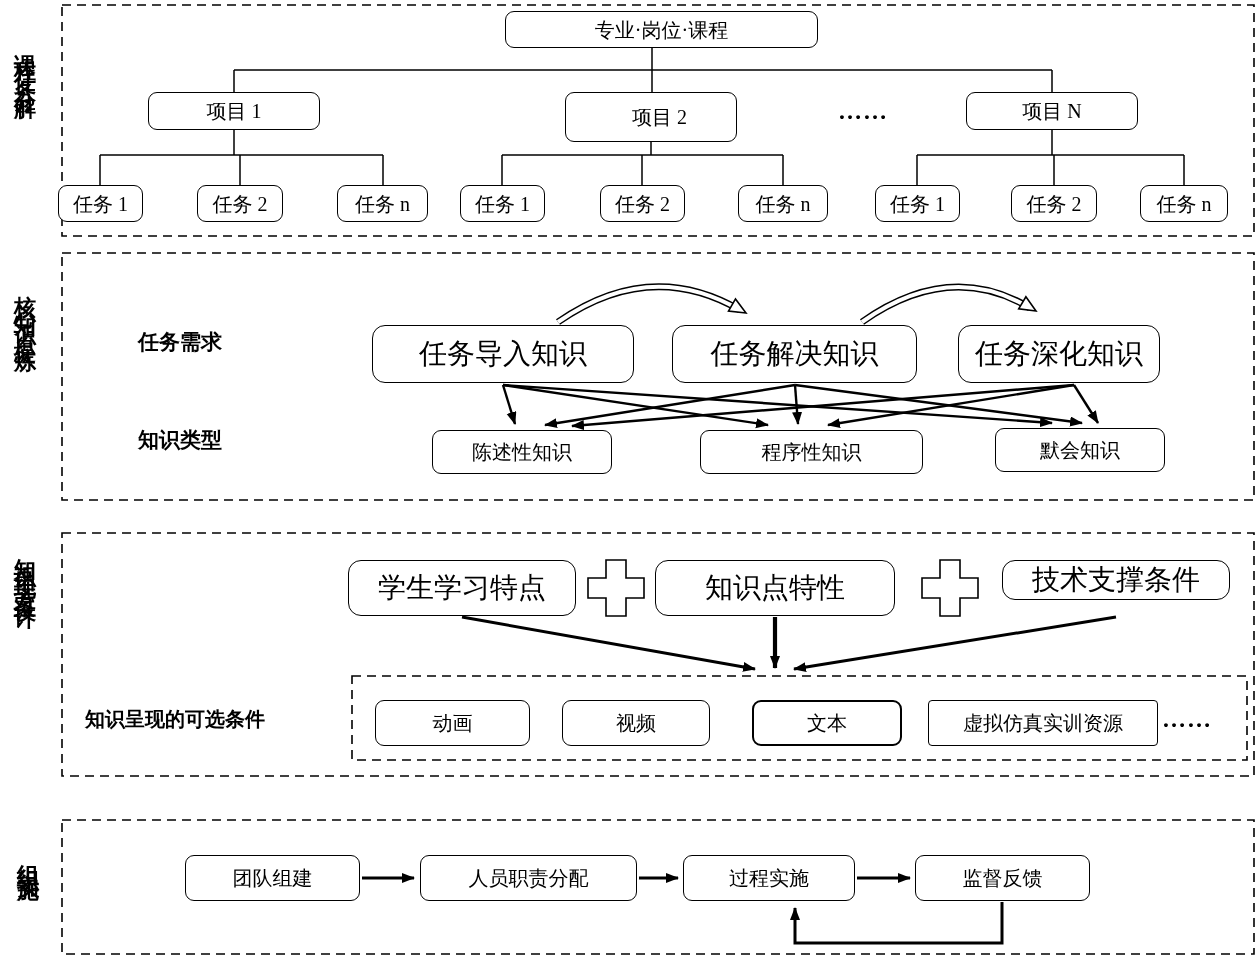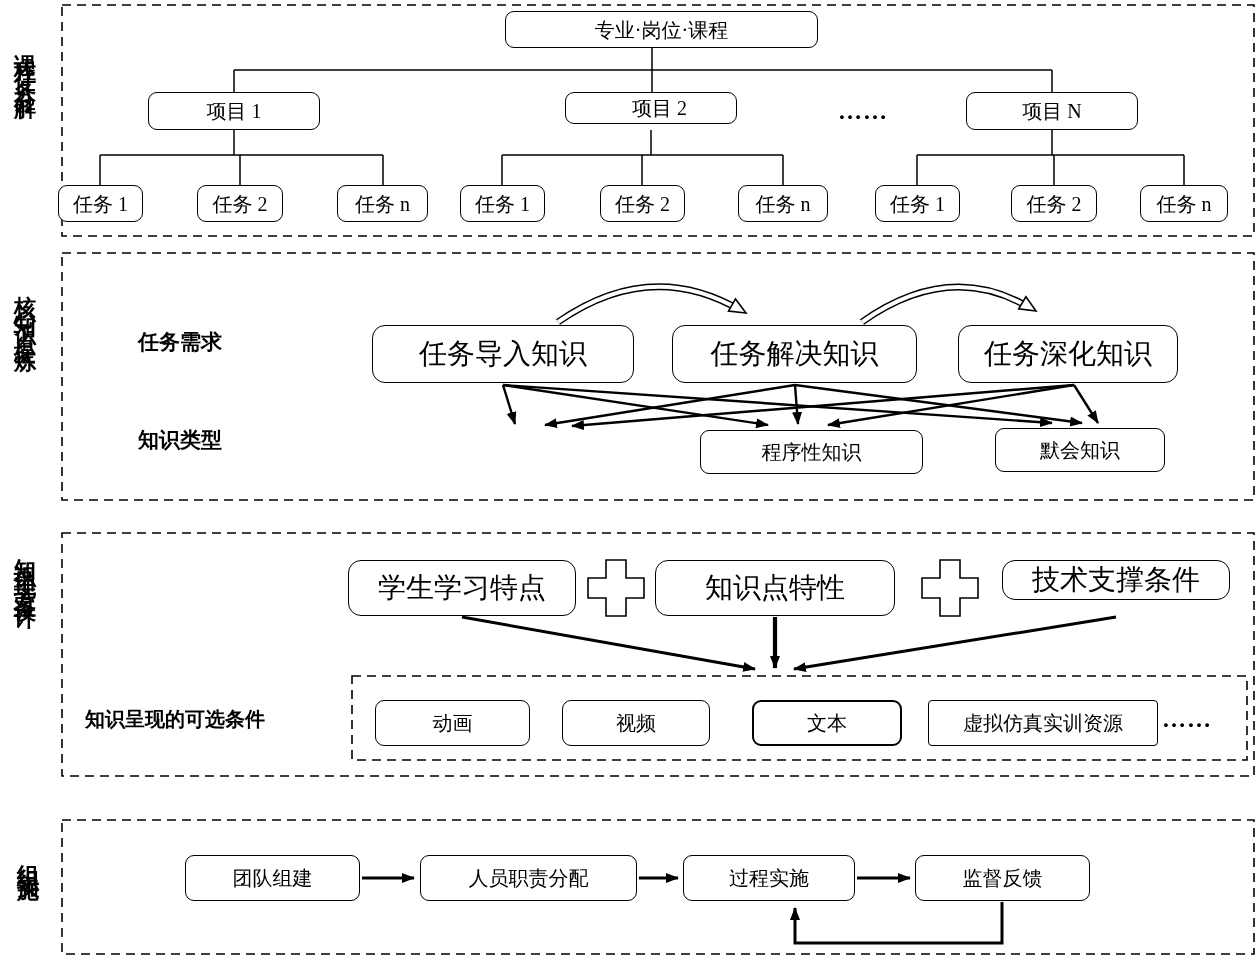--- a/index.html
+++ b/index.html
@@ -119,42 +119,43 @@
       <line class="thick3" x1="857" y1="878" x2="910" y2="878" marker-end="url(#ah)"></line>
       <path class="thick3" d="M1002,902 L1002,943 L795,943 L795,908" marker-end="url(#ah)"></path>
     </g>
   </svg>
 
   <div class="vlabel" style="left:10px; top:36px;">课程任务分解</div>
 
   <div class="box" style="left:505px; top:11px; width:313px; height:37px;">专业·岗位·课程</div>
 
   <div class="box" style="left:148px; top:92px; width:172px; height:38px;">项目 1</div>
-  <div class="box" style="left:565px; top:92px; width:172px; height:32px;padding-left:17px;">项目 2</div>
+  <div class="box" style="left:565px; top:92px; width:172px; height:50px;padding-left:17px;">项目 2</div>
   <div class="dots" style="left:838px; top:98px;">……</div>
   <div class="box" style="left:966px; top:92px; width:172px; height:38px;">项目 N</div>
 
   <div class="box" style="left:58px;  top:185px; width:85px; height:37px;">任务 1</div>
   <div class="box" style="left:197px; top:185px; width:86px; height:37px;">任务 2</div>
   <div class="box" style="left:337px; top:185px; width:91px; height:37px;">任务 n</div>
   <div class="box" style="left:460px; top:185px; width:85px; height:37px;">任务 1</div>
   <div class="box" style="left:600px; top:185px; width:85px; height:37px;">任务 2</div>
   <div class="box" style="left:738px; top:185px; width:90px; height:37px;">任务 n</div>
   <div class="box" style="left:875px; top:185px; width:85px; height:37px;">任务 1</div>
   <div class="box" style="left:1011px; top:185px; width:86px; height:37px;">任务 2</div>
   <div class="box" style="left:1140px; top:185px; width:88px; height:37px;">任务 n</div>
 
   <div class="vlabel" style="left:10px; top:278px;">核心知识点提炼</div>
 
   <div class="rowlabel" style="left:138px; top:328px;">任务需求</div>
   <div class="box lg" style="left:372px; top:325px; width:262px; height:58px;">任务导入知识</div>
   <div class="box lg" style="left:672px; top:325px; width:245px; height:58px;">任务解决知识</div>
-  <div class="box lg" style="left:958px; top:325px; width:220px; height:58px;">任务深化知识</div>
+  <div class="box lg" style="left:958px; top:325px; width:202px; height:58px;">任务深化知识</div>
 
   <div class="rowlabel" style="left:138px; top:426px;">知识类型</div>
+  <div class="box" style="left:432px; top:430px; width:180px; height:44px;">陈述性知识</div>
   <div class="box" style="left:700px; top:430px; width:223px; height:44px;">程序性知识</div>
   <div class="box" style="left:995px; top:428px; width:170px; height:44px;">默会知识</div>
 
   <div class="vlabel" style="left:10px; top:540px; letter-spacing:7px;">知识呈现方案设计</div>
 
   <div class="box lg" style="left:348px; top:560px; width:228px; height:56px;text-align:center;">学生学习特点</div>
   <div class="box lg" style="left:655px; top:560px; width:240px; height:56px;">知识点特性</div>
   <div class="box lg" style="left:1002px; top:560px; width:228px; height:40px;">技术支撑条件</div>
 
   <div class="rowlabel" style="left:85px; top:706px; font-size:20px;">知识呈现的可选条件</div>

